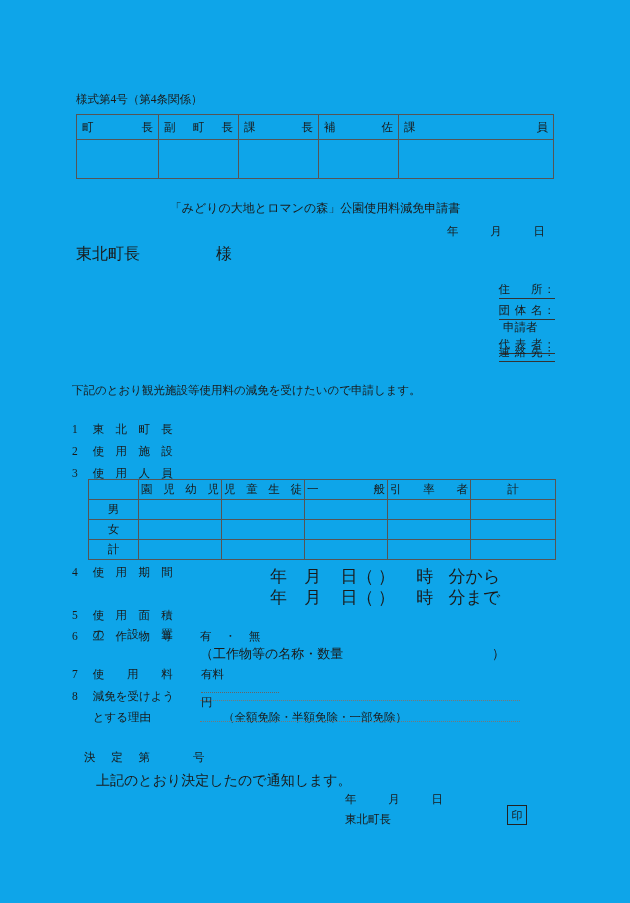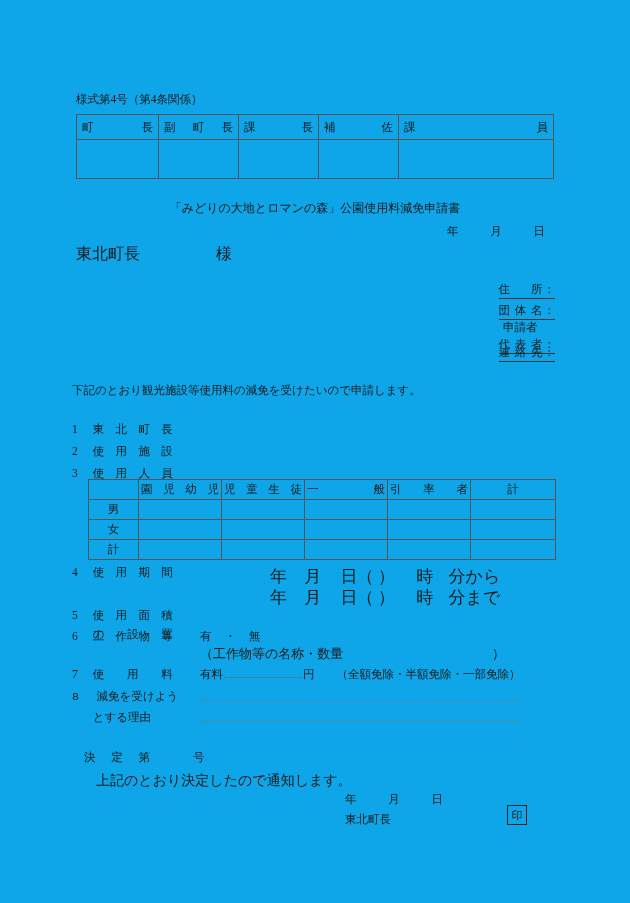--- a/index.html
+++ b/index.html
@@ -141,21 +141,21 @@
   .item-label.free { text-align-last: left; }
 
   .row-i1 { left: 72px; top: 422px; }
   .row-i2 { left: 72px; top: 444px; }
   .row-i3 { left: 72px; top: 466px; }
   .row-i4 { left: 72px; top: 565px; }
   .row-i5 { left: 72px; top: 608px; }
   .row-i6 { left: 72px; top: 629px; font-family: Liberation Serif, serif; }
   .row-i6b { left: 72px; top: 627px; }
   .row-i7 { left: 72px; top: 667px; }
-  .row-i8 { left: 72px; top: 689px; font-family: Liberation Mono, monospace; }
+  .row-i8 { left: 72px; top: 689px; }
   .row-i8b { left: 72px; top: 710px; }
 
   .num-cell { display: inline-block; width: 18px; }
 
   
   .people-table {
     position: absolute;
     left: 88px;
     top: 479px;
     width: 467px;
@@ -195,21 +195,21 @@
   .pg4 { width: 34px; }
   .pg5 { width: 28px; }
 
   
   .yesno { position: absolute; left: 200px; top: 629px; font-size: 11.5px; }
   .yesno .sep { display: inline-block; padding: 0 10px; }
   .paren-line { position: absolute; left: 200px; top: 645px; font-size: 13px; width: 305px; }
   .paren-line .close { float: right; }
 
   
-  .fee-line { position: absolute; left: 200px; top: 667px; font-size: 11.5px; display: flex; align-items: baseline; }
+  .fee-line { position: absolute; left: 200px; top: 667px; font-size: 11.5px; display: flex; align-items: baseline; flex-direction: column; }
   .dot-leader {
     display: inline-block;
     width: 78px;
     border-bottom: 1px dotted #666;
     margin: 0 1px 2px 1px;
     height: 10px;
   }
 
   
   .reason-rule {

